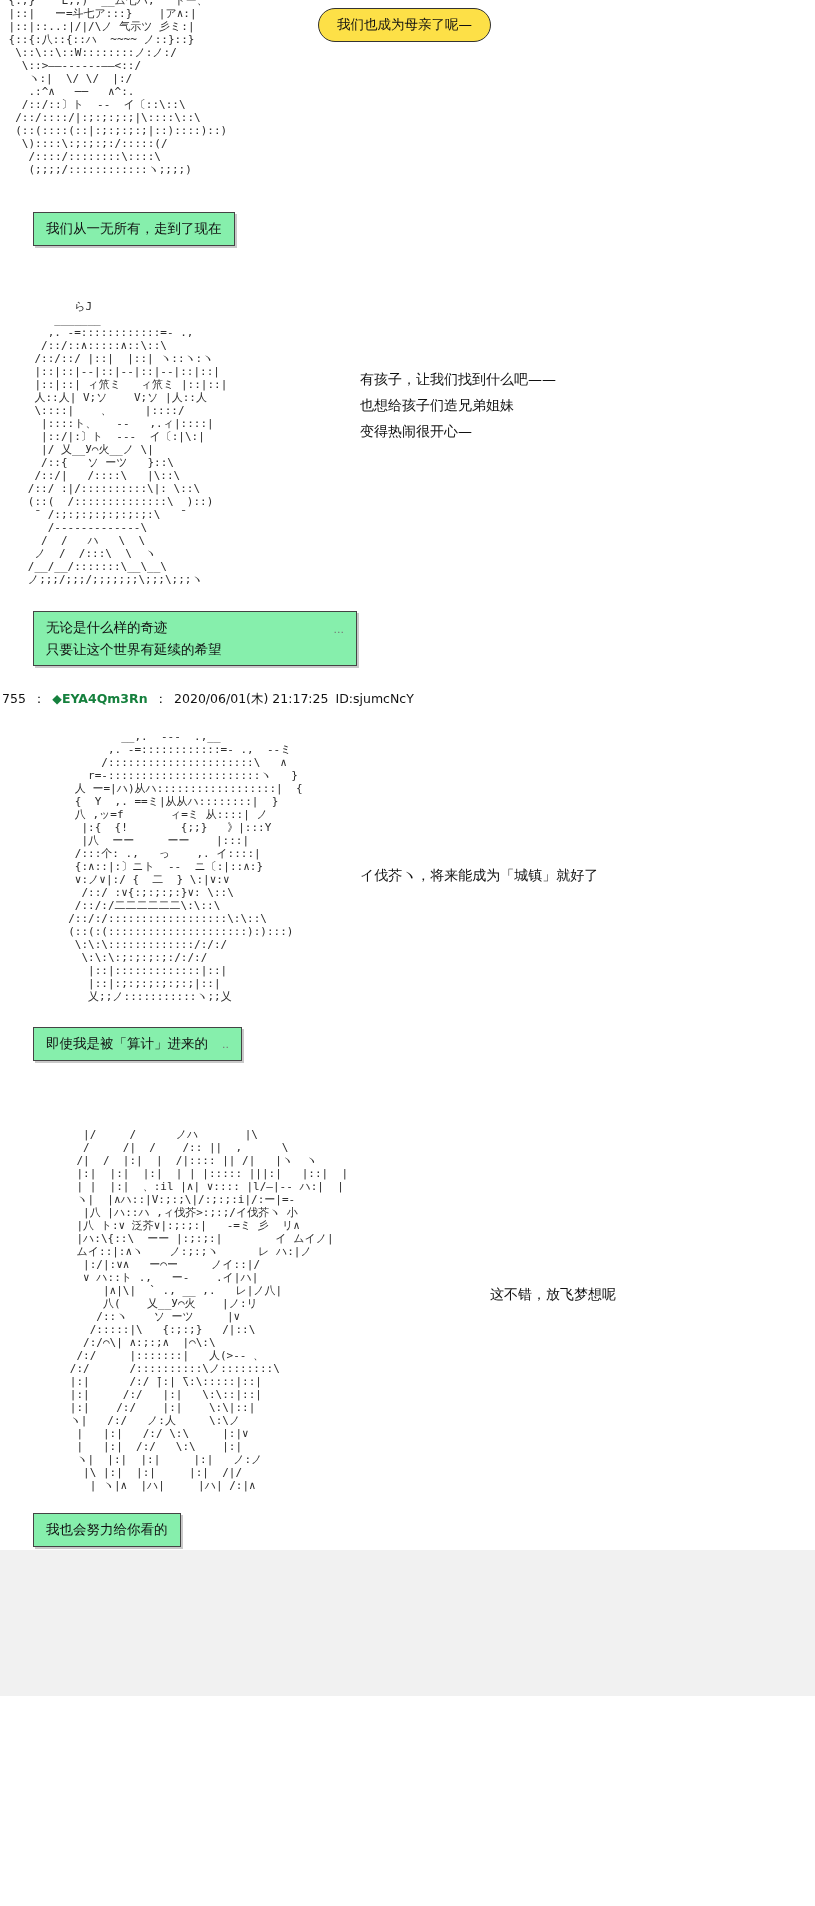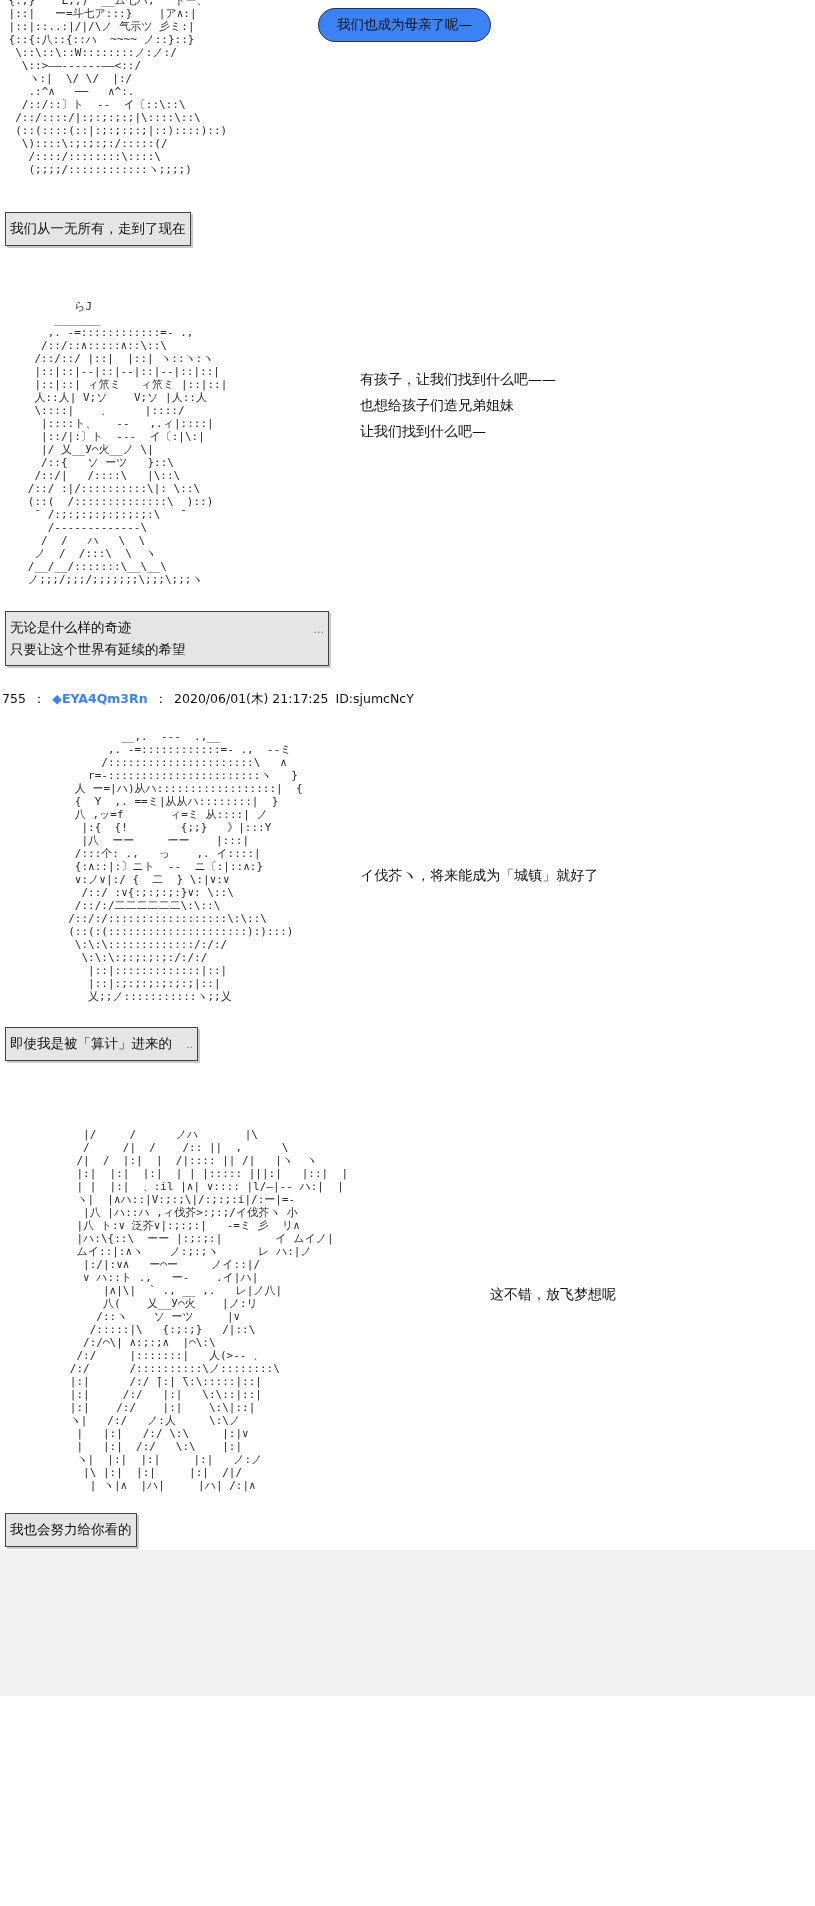--- a/index.html
+++ b/index.html
@@ -8,33 +8,33 @@
     position:relative; width:815px; height:1696px; margin:0 auto;
     background:#ffffff; overflow:hidden;
     font-family:"DejaVu Sans", sans-serif; color:#111;text-decoration:underline;
   }
   .aa {
     position:absolute; font-family:"DejaVu Sans Mono", monospace;
     font-size:11px; line-height:13px; white-space:pre; color:#2b2b2b;
   }
   .bubble {
     position:absolute; border:1.5px solid #333; border-radius:18px;
-    padding:7px 18px; font-size:13.5px; background:#3b82f6; white-space:nowrap;
+    padding:7px 18px; font-size:13.5px; background:#fde047; white-space:nowrap;
   }
   .nbox {
-    position:absolute; border:1px solid #444; background:#e5e5e5;
-    box-shadow:2px 2px 0 #c9c9c9; padding:5px 4px;
-    font-size:13.5px; line-height:1.6; white-space:nowrap;
+    position:absolute; border:1px solid #444; background:#86efac;
+    box-shadow:2px 2px 0 #c9c9c9; padding:5px 12px;
+    font-size:13.5px; line-height:1.6; white-space:nowrap;margin-left:28px;
   }
   .nbox-row { display:flex; justify-content:space-between; align-items:flex-end; }
   .ellipsis { color:#777; font-size:11px; margin-left:14px; }
   .dialogue { position:absolute; font-size:14px; line-height:26px; white-space:nowrap; }
   .post-header { position:absolute; font-size:12.5px; white-space:nowrap; }
   .post-header span { margin-right:3px; }
-  .trip { color:#3b82f6; font-weight:bold; }
+  .trip { color:#15803d; font-weight:bold; }
   .footer { position:absolute; left:0; right:0; background:#f1f1f1; }
 </style>
 </head>
 <body>
 
 <div id="page">
 
   <pre class="aa" style="left:2px; top:-6px"> {:;}    L;;)  __ム七ハ,   ドー、
  |::|   ー=斗七ア:::}    |ア∧:|
  |::|::..:|/|/\ノ 气示ツ 彡ミ:|
@@ -77,21 +77,21 @@
     ̄  /:;:;:;:;:;:;:;:\   ̄
       /‐-----------‐\
      /  /   ハ   \  \
     ノ  /  /:::\  \  ヽ
    /__/__/:::::::\__\__\
    ノ;;;/;;;/;;;;;;;\;;;\;;;ヽ</pre>
 
   <div class="dialogue" style="left:360px; top:366px">
     <div>有孩子，让我们找到什么吧——</div>
     <div>也想给孩子们造兄弟姐妹</div>
-    <div>让我们找到什么吧—</div>
+    <div>变得热闹很开心—</div>
   </div>
 
   <div class="nbox" style="left:5px; top:611px; width:324px">
     <div class="nbox-row">
       <span>无论是什么样的奇迹</span>
       <span class="ellipsis">...</span>
     </div>
     <div>只要让这个世界有延续的希望</div>
   </div>
 

